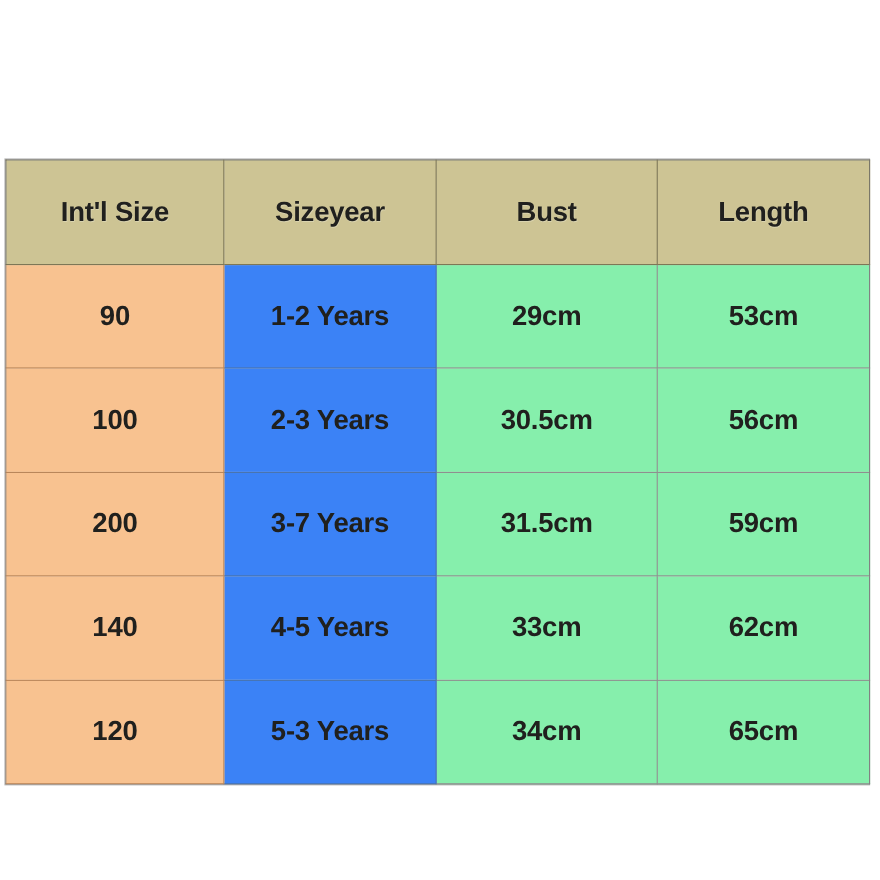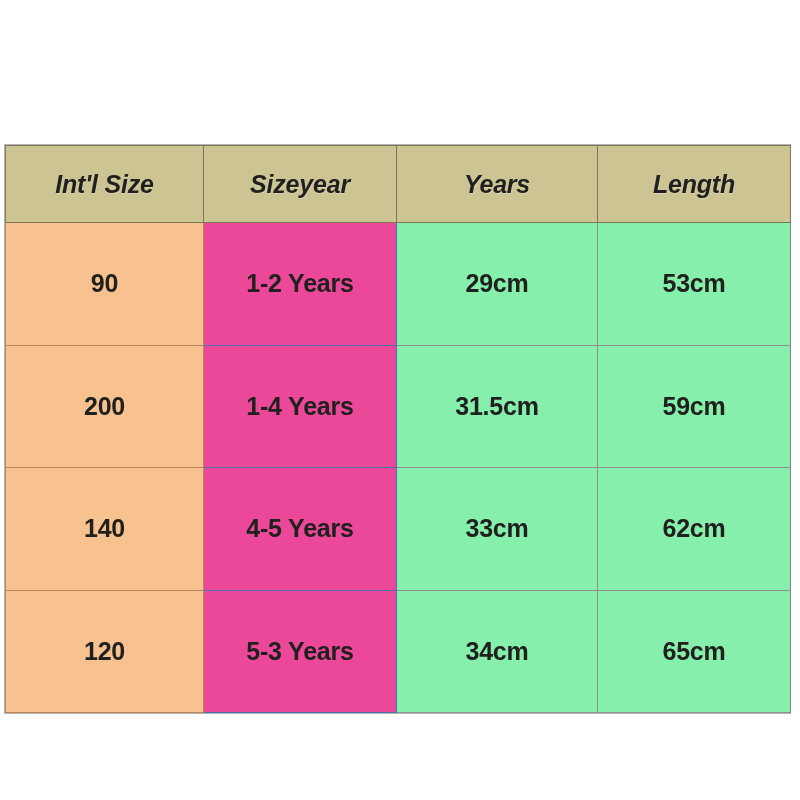--- a/index.html
+++ b/index.html
@@ -48,22 +48,21 @@
     vertical-align: middle;
     border: 1px solid #8c8c8c;
     padding: 0;
     color: #20201e;
     font-weight: bold;
     letter-spacing: -0.2px;
   }
 
   
   table.size-table thead tr {
-    height: 77px;
-    font-style: italic;
+    height: 95px;
   }
   table.size-table th {
     background: #cdc494;
     border-color: #7d7756;
     font-size: 25px;
     text-shadow: 0.5px 0.5px 0 rgba(255,255,255,0.25);
   }
 
   
   table.size-table tbody tr {
@@ -75,21 +74,21 @@
     border-color: #8f8f8f;
   }
 
   
   table.size-table tbody td.col-intl {
     background: #f8c290;
     border-color: #b9865a;
   }
   
   table.size-table tbody td.col-year {
-    background: #ec4899;
+    background: #3b82f6;
     border-color: #4a74ad;
   }
 
   
   .size-table-wrap::after {
     content: "";
     position: absolute;
     inset: 0;
     pointer-events: none;
     box-shadow: 0 0 0 1px rgba(120,120,120,0.55);
@@ -104,34 +103,40 @@
       <colgroup>
         <col class="c1">
           <col class="c2">
           <col class="c3">
           <col class="c4">
       </colgroup>
       <thead>
         <tr>
           <th>Int'l Size</th>
           <th>Sizeyear</th>
-          <th>Years</th>
+          <th>Bust</th>
           <th>Length</th>
         </tr>
       </thead>
       <tbody>
         <tr>
           <td class="col-intl">90</td>
           <td class="col-year">1-2 Years</td>
           <td class="col-bust">29cm</td>
           <td class="col-length">53cm</td>
         </tr>
         <tr>
+          <td class="col-intl">100</td>
+          <td class="col-year">2-3 Years</td>
+          <td class="col-bust">30.5cm</td>
+          <td class="col-length">56cm</td>
+        </tr>
+        <tr>
           <td class="col-intl">200</td>
-          <td class="col-year">1-4 Years</td>
+          <td class="col-year">3-7 Years</td>
           <td class="col-bust">31.5cm</td>
           <td class="col-length">59cm</td>
         </tr>
         <tr>
           <td class="col-intl">140</td>
           <td class="col-year">4-5 Years</td>
           <td class="col-bust">33cm</td>
           <td class="col-length">62cm</td>
         </tr>
         <tr>

